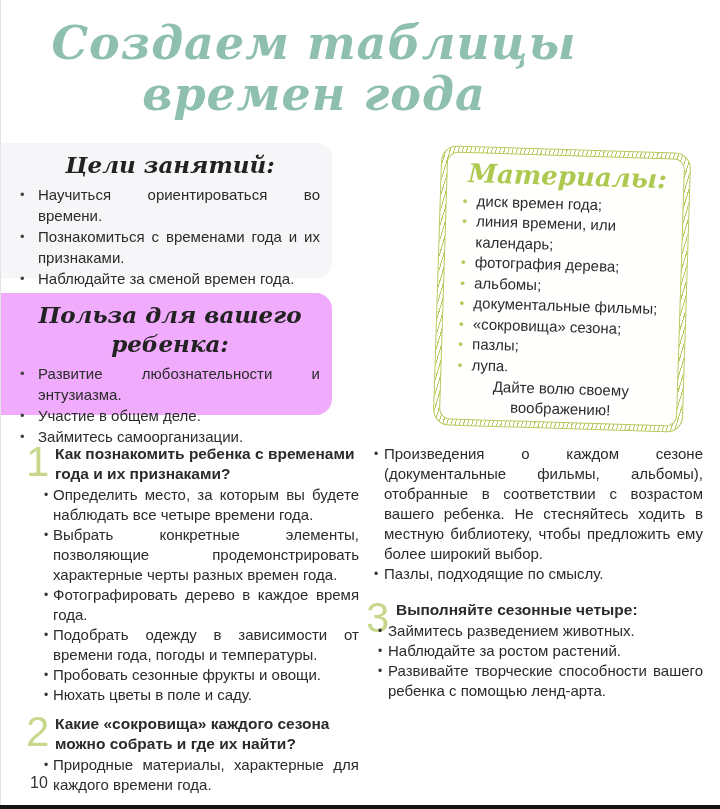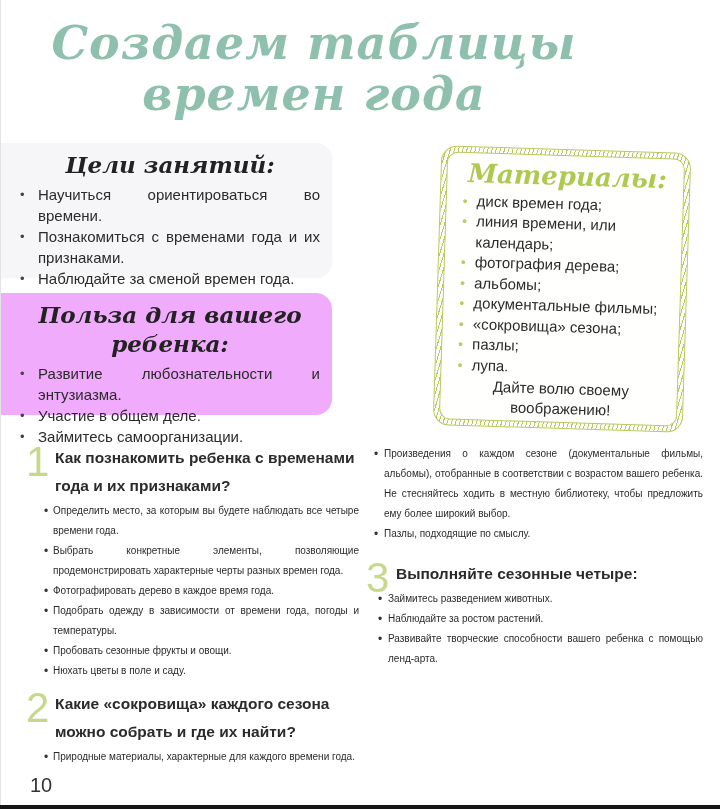--- a/index.html
+++ b/index.html
@@ -76,36 +76,36 @@
   .col-left{left:28px;}
   .col-right{left:372px;}
   .section-head{position:relative;padding-left:27px;margin:0 0 1px 0;}
   .col-right .section-head{padding-left:24px;}
   .section-num{
     position:absolute;left:-2px;top:-3px;
     font-size:42px;line-height:1;color:#c7d88c;font-weight:400;
   }
   .col-right .section-num{left:-6px;}
   .section-heading{
-    margin:0;font-size:15.5px;font-weight:700;line-height:28px;text-align:left;
+    margin:0;font-size:15.5px;font-weight:700;line-height:20px;text-align:left;
   }
   .item{
     position:relative;padding-left:25px;
-    font-size:10px;line-height:20px;text-align:justify;
+    font-size:15px;line-height:20px;text-align:justify;
   }
   .item::before{content:"•";position:absolute;left:16px;top:0;font-size:12px;color:#333;}
   .col-right .item{padding-left:12px;}
   .col-right .item::before{left:2px;}
   .col-right .after-head .item{padding-left:16px;}
   .col-right .after-head .item::before{left:6px;}
   .gap-l{height:9px;}
   .gap-r{height:16px;}
 
   .page-number{
-    position:absolute;left:30px;top:774px;font-size:20px;color:#333;
+    position:absolute;left:30px;top:774px;font-size:16px;color:#333;
   }
 </style>
 </head>
 <body>
 
 <h1 class="page-title">Создаем таблицы времен года</h1>
 
 <section class="panel panel-goals">
   <h2 class="panel-title">Цели занятий:</h2>
   <ul class="panel-list">

